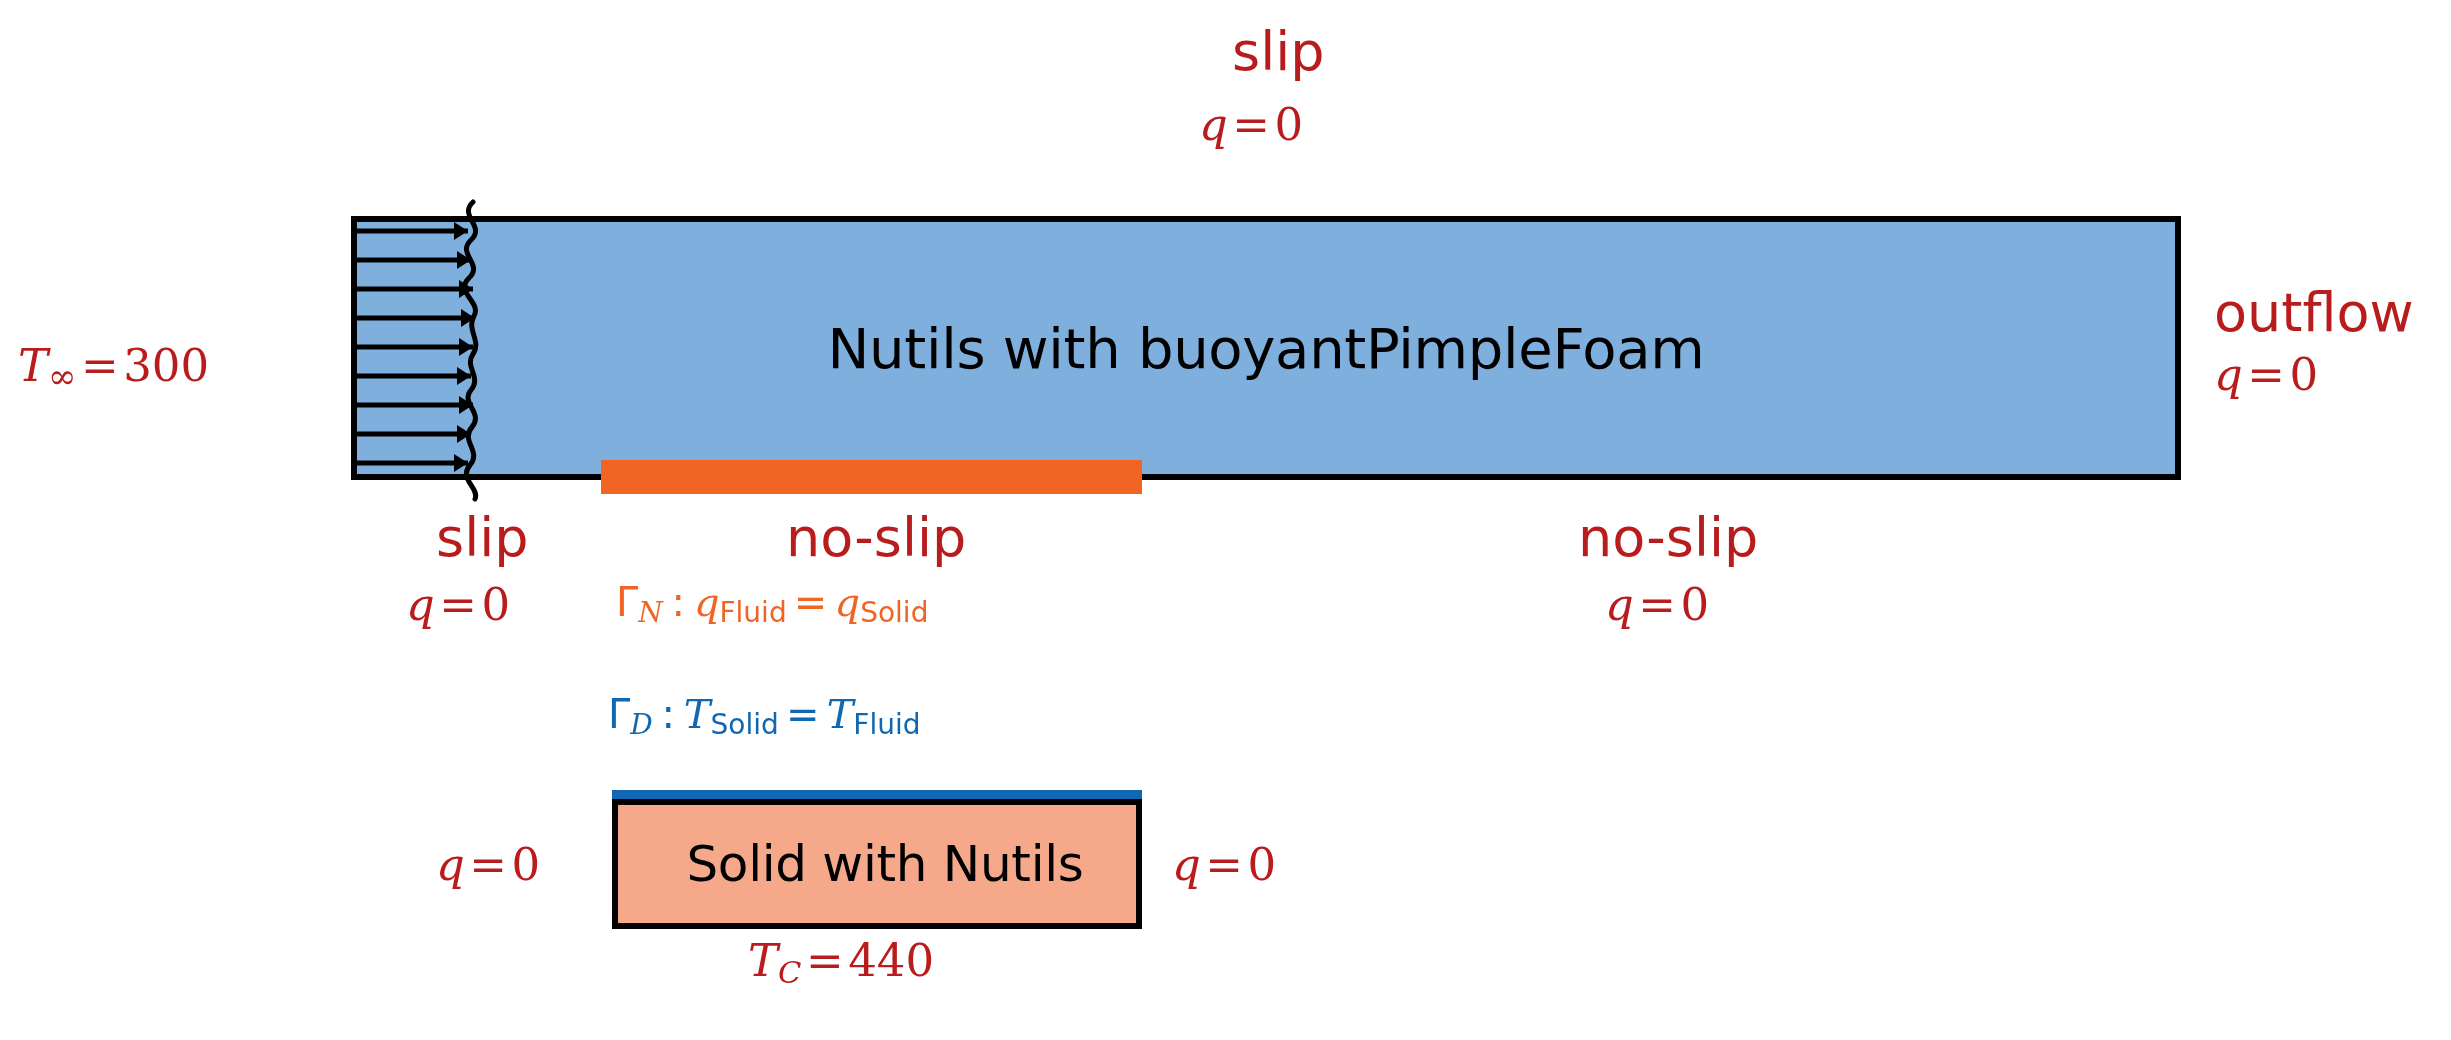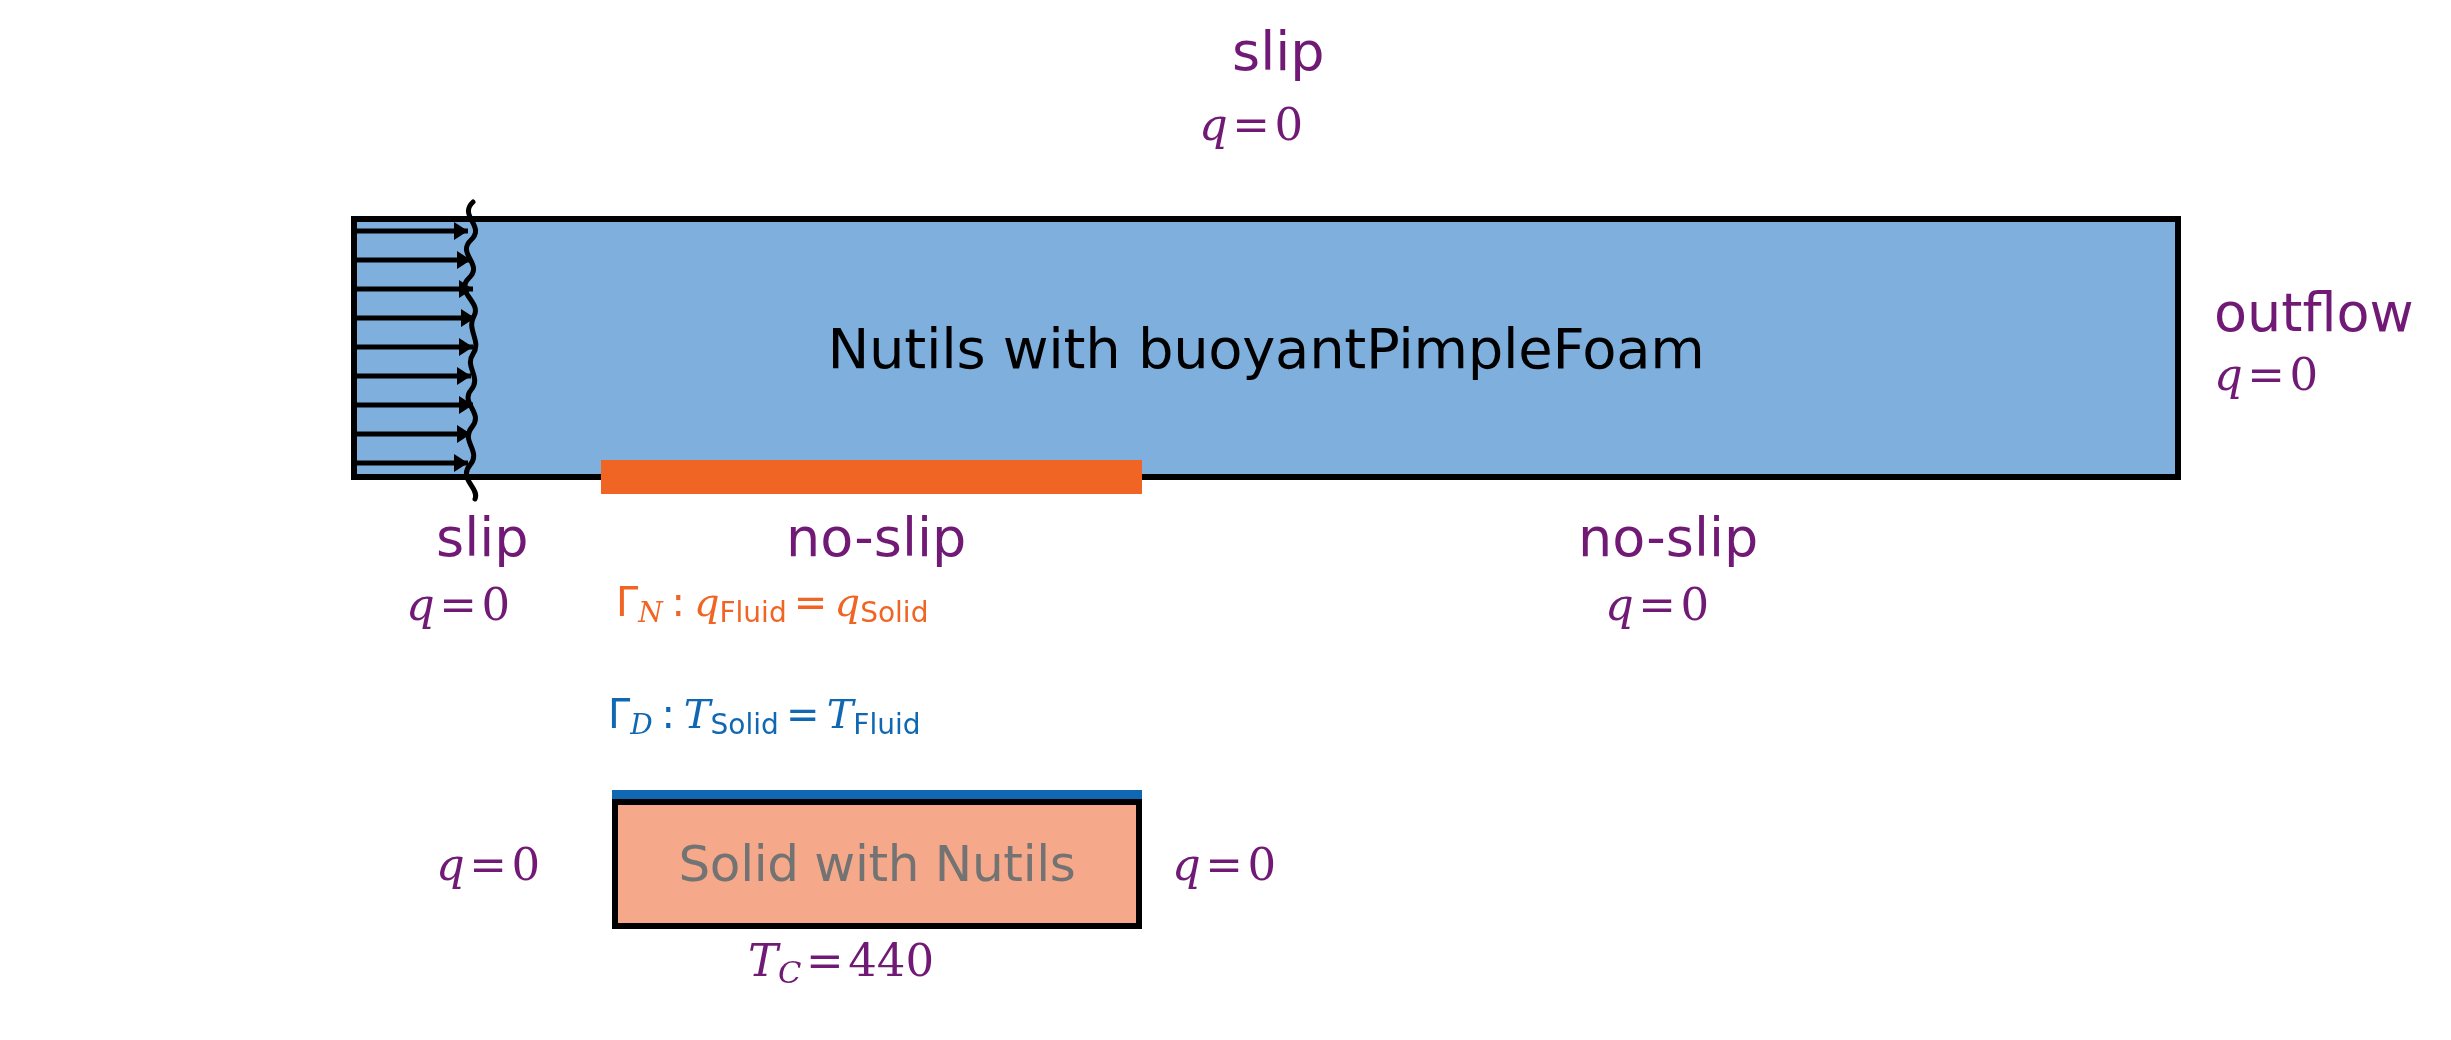--- a/index.html
+++ b/index.html
@@ -15,21 +15,21 @@
     overflow: hidden;
   }
   .stage {
     position: absolute;
     inset: 0;
     width: 2451px;
     height: 1040px;
   }
   .lbl {
     position: absolute;
-    color: #701a75;
+    color: #b91c1c;
     white-space: nowrap;
     line-height: 1.12;
   }
   .sans {
     font-family: "DejaVu Sans", sans-serif;
     font-size: 54px;
   }
   .math {
     font-family: "DejaVu Serif", serif;
     font-size: 45px;
@@ -141,22 +141,23 @@
     position: absolute;
     left: 612px;
     top: 799px;
     width: 530px;
     height: 130px;
     display: flex;
     align-items: center;
     justify-content: center;
     font-family: "DejaVu Sans", sans-serif;
     font-size: 50px;
-    color: #737373;
+    color: #000000;
     letter-spacing: -0.3px;
+    padding-left: 8px;
   }
   .inlet-svg {
     position: absolute;
     left: 340px;
     top: 196px;
     width: 200px;
     height: 310px;
   }
 </style>
 </head>
@@ -198,20 +199,21 @@
              C 116 58, 144 68, 129 82
              C 114 96, 142 106, 134 120
              C 126 134, 142 145, 133 158
              C 124 171, 142 181, 131 194
              C 120 207, 144 217, 132 231
              C 120 245, 142 255, 130 269
              C 118 283, 140 292, 135 303" stroke="#000000" stroke-width="5" fill="none" stroke-linecap="round"></path>
   </svg>
 
 
+  <div class="lbl math" style="left:18px; top:341px;"><span style="display:inline">T</span><span class="inf" style="display:inline">∞</span><span class="eq" style="display:inline">=</span><span class="num" style="display:inline">300</span></div>
 
   <div class="lbl sans" style="left:2214px; top:283px;">outflow</div>
   <div class="lbl math" style="left:2214px; top:350px;"><span style="display:inline">q</span><span class="eq" style="display:inline">=</span><span class="num" style="display:inline">0</span></div>
 
   <div class="interface-strip"></div>
 
   <div class="lbl sans" style="left:436px; top:508px;">slip</div>
   <div class="lbl math" style="left:406px; top:580px;"><span style="display:inline">q</span><span class="eq" style="display:inline">=</span><span class="num" style="display:inline">0</span></div>
 
   <div class="lbl sans" style="left:786px; top:508px;">no-slip</div>

